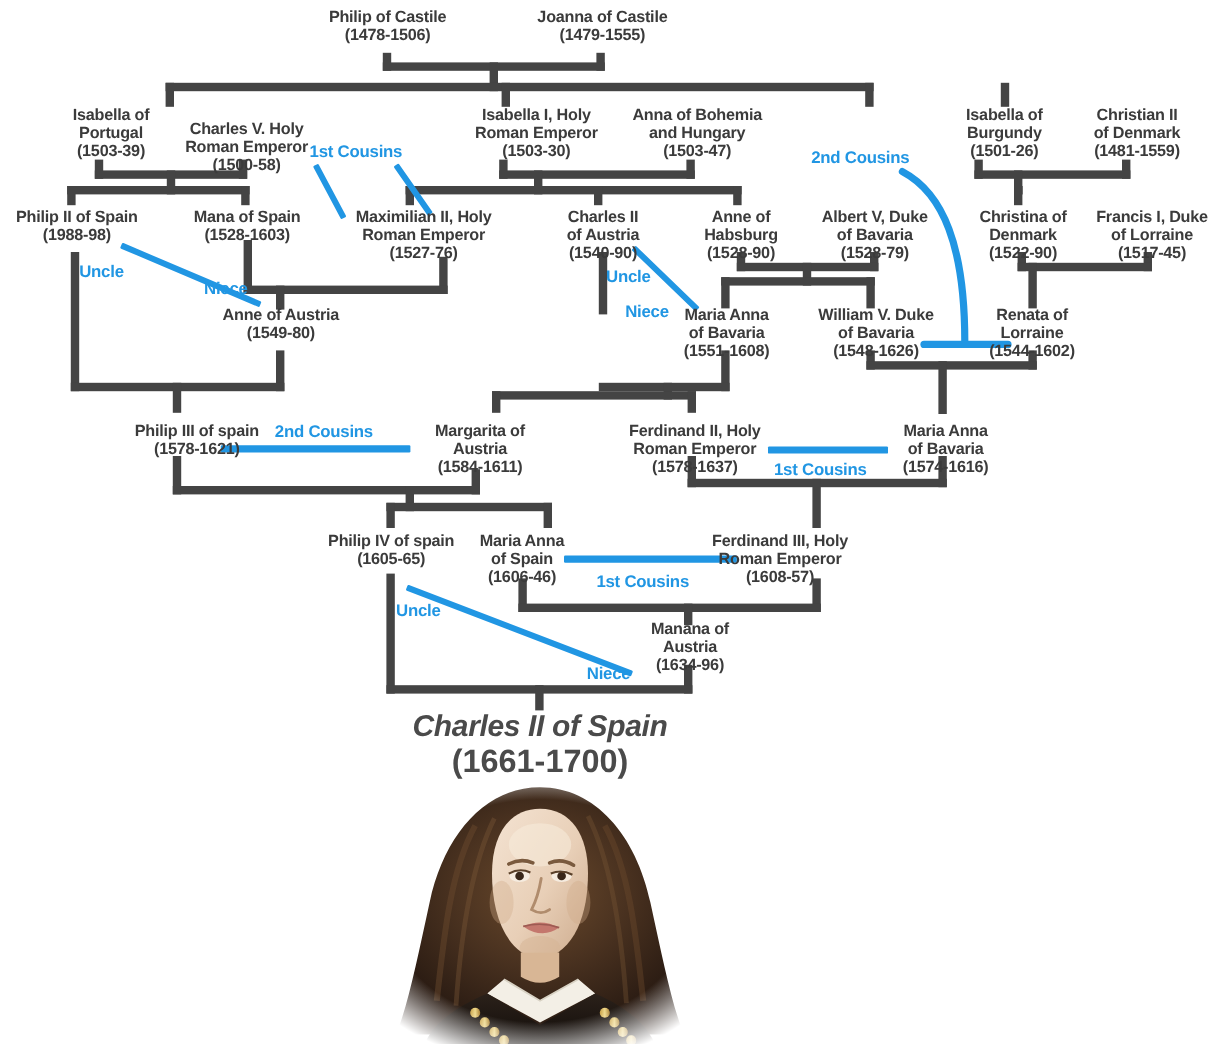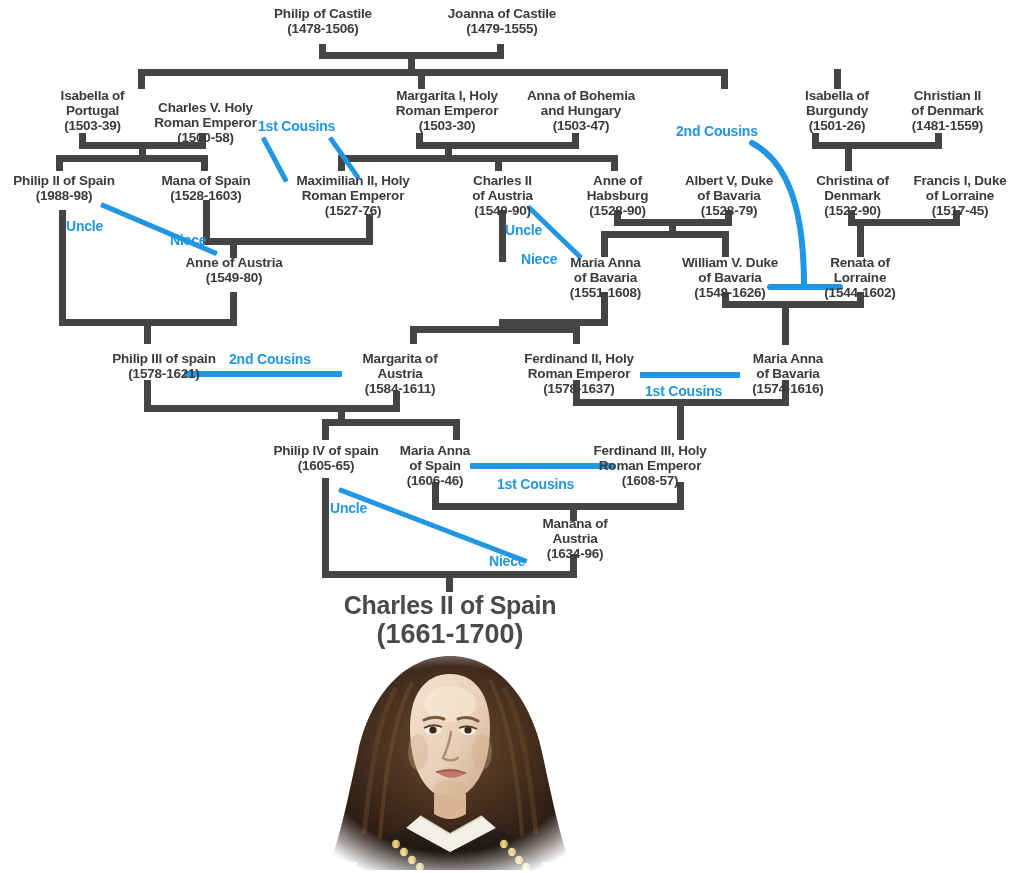--- a/index.html
+++ b/index.html
@@ -36,21 +36,21 @@
   
   .root-person {
     position: absolute;
     text-align: center;
     color: #4a4a4a;
     font-weight: bold;
     line-height: 1.12;
     white-space: nowrap;
     z-index: 6;
   }
-  .root-person .pname { font-size: 25px; display: block; letter-spacing: -0.3px;}
+  .root-person .pname { font-size: 25px; display: block; letter-spacing: -0.3px; font-style: italic;}
   .root-person .pdates { font-size: 27px; display: block; }
 
   
   .gl {
     position: absolute;
     background: #444444;
     z-index: 2;
   }
 
   
@@ -119,21 +119,21 @@
     <span class="pname">Isabella of</span>
     <span class="pname">Portugal</span>
     <span class="pdates">(1503-39)</span>
   </div>
   <div class="person" style="left:138px; top:100px; width:135px;">
     <span class="pname">Charles V. Holy</span>
     <span class="pname">Roman Emperor</span>
     <span class="pdates">(1500-58)</span>
   </div>
   <div class="person" style="left:372px; top:88px; width:150px;">
-    <span class="pname">Margarita I, Holy</span>
+    <span class="pname">Isabella I, Holy</span>
     <span class="pname">Roman Emperor</span>
     <span class="pdates">(1503-30)</span>
   </div>
   <div class="person" style="left:510px; top:88px; width:142px;">
     <span class="pname">Anna of Bohemia</span>
     <span class="pname">and Hungary</span>
     <span class="pdates">(1503-47)</span>
   </div>
   <div class="person" style="left:782px; top:88px; width:110px;">
     <span class="pname">Isabella of</span>

